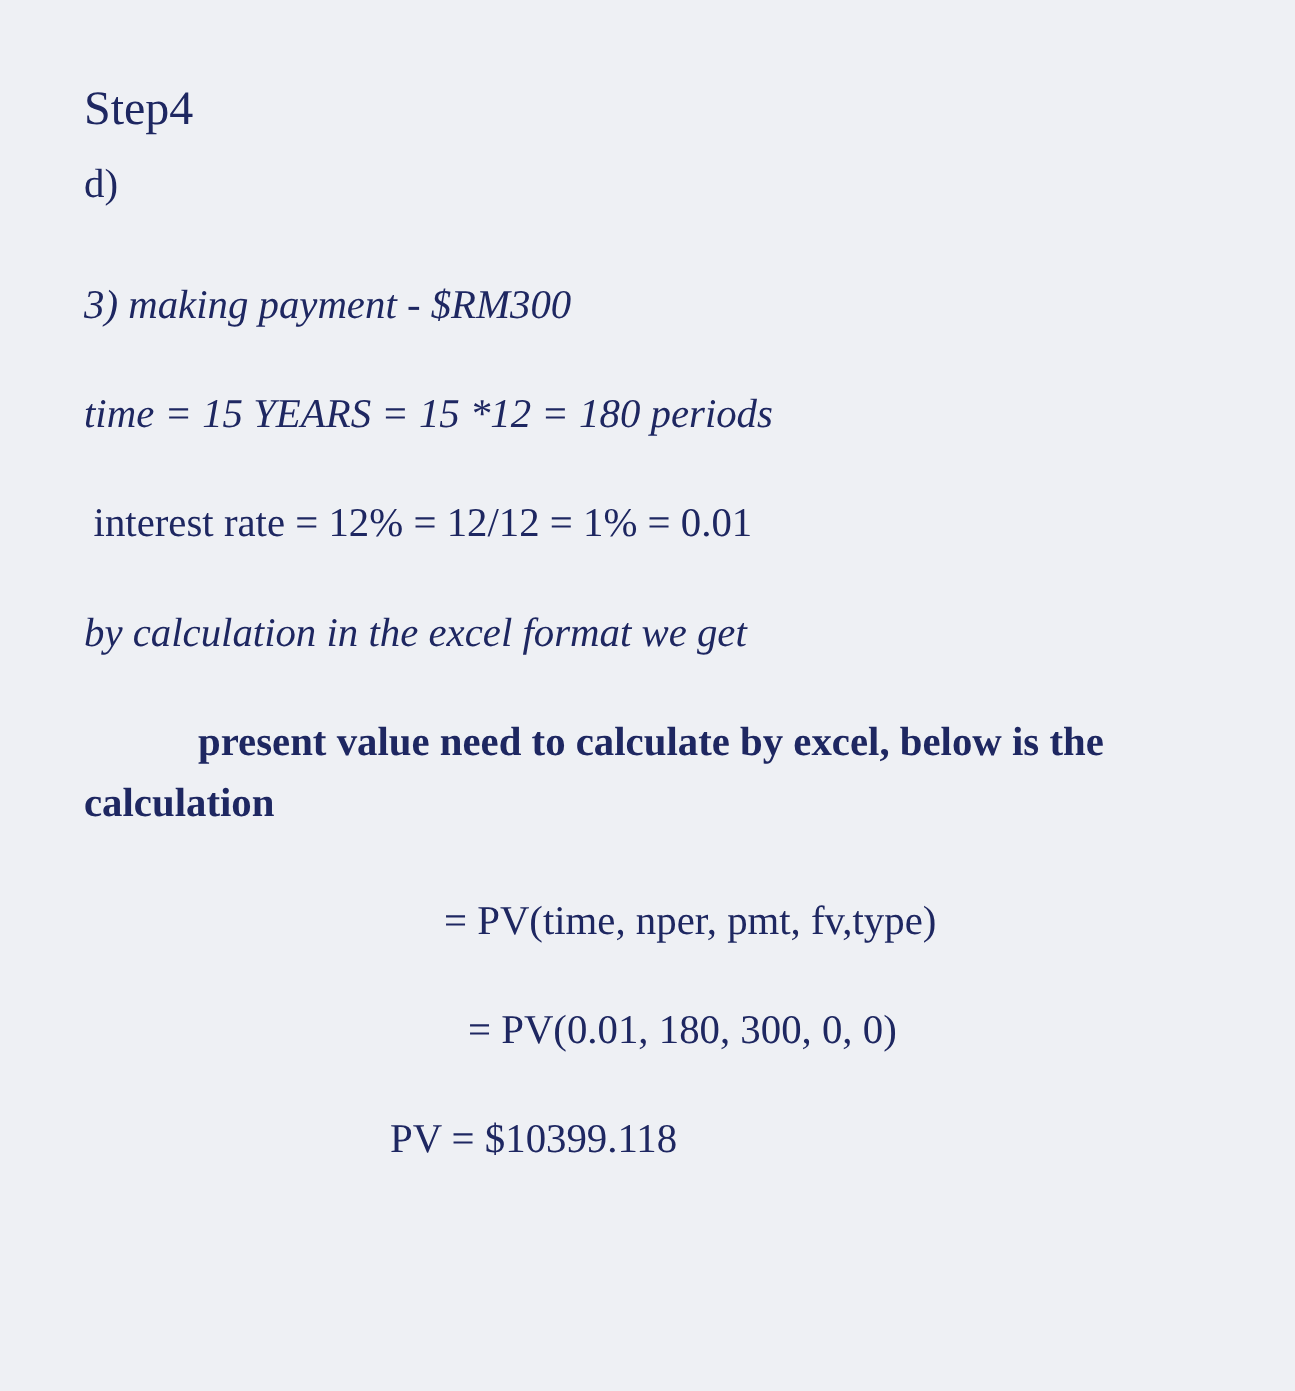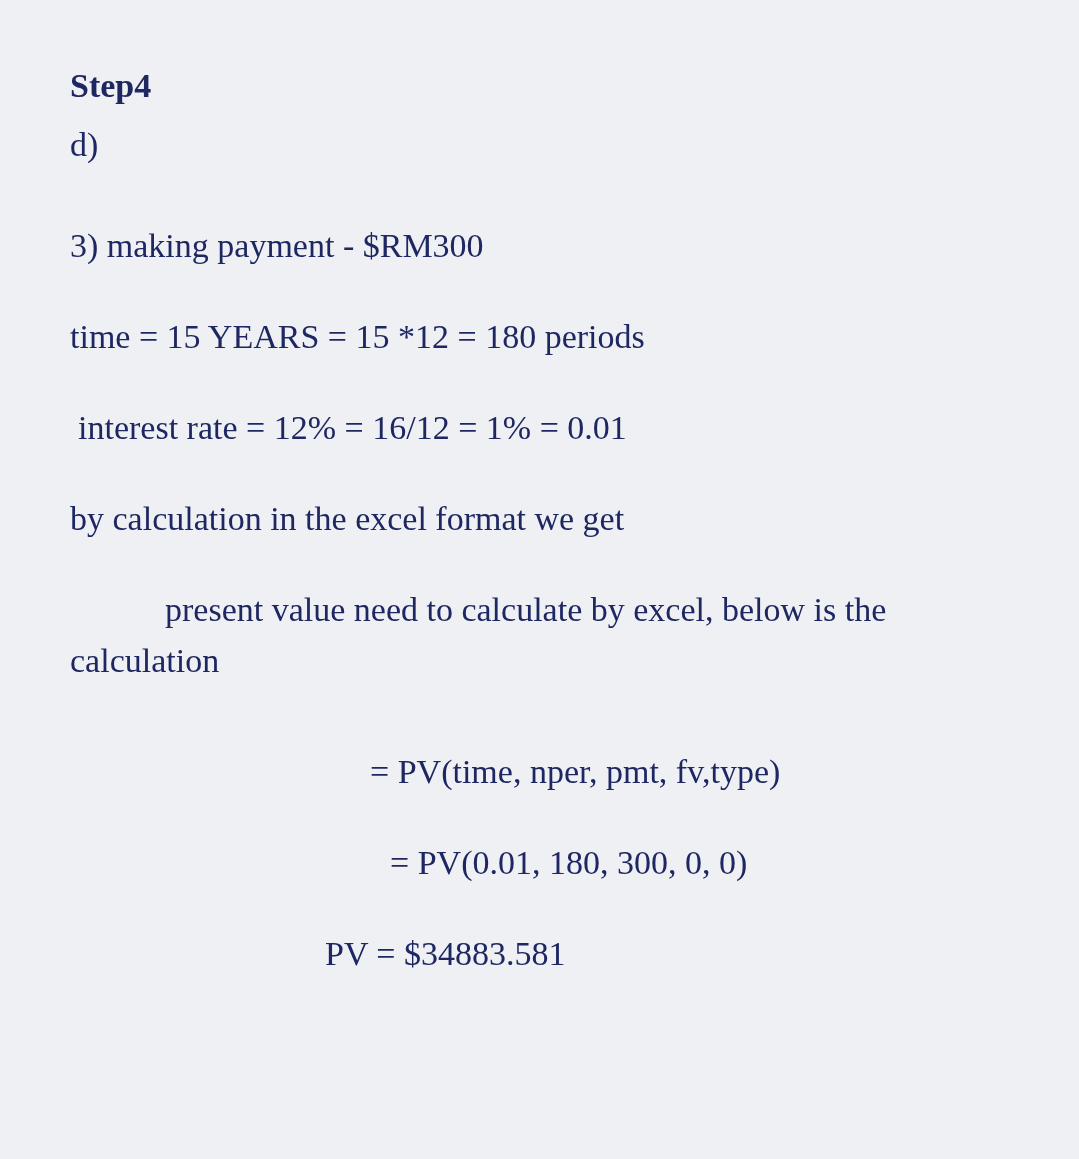--- a/index.html
+++ b/index.html
@@ -11,37 +11,39 @@
       background-color: #eef0f4;
       font-family: Georgia, 'Times New Roman', serif;
       color: #1e2761;
       padding: 60px 70px;
       width: 1079px;
       min-height: 1159px;
       font-size: 34px;
       line-height: 1.5;
     }
     .step-heading {
-      font-weight: bold;
-      font-size: 34px;
+      font-weight: normal;
+      font-size: 40px;
       margin-bottom: 8px;
     }
     .sub-label {
       font-size: 34px;
       margin-bottom: 50px;
     }
     .para {
       margin-bottom: 40px;
+      font-style: italic;
     }
     .para-indent {
       margin-bottom: 40px;
       padding-left: 8px;
     }
     .para-ml {
-      margin-bottom: 60px;
+      margin-bottom: 47px;
+      font-weight: bold;
     }
     .formula-block {
       margin-bottom: 40px;
     }
     .spacer-lead {
       display: inline-block;
       width: 300px;
     }
     .spacer-lead-2 {
       display: inline-block;
@@ -59,31 +61,31 @@
 </head>
 <body>
 
 <div class="step-heading">Step4</div>
 <div class="sub-label">d)</div>
 
 <div class="para">3) making payment - $RM300</div>
 
 <div class="para">time = 15 YEARS = 15 *12 = 180 periods</div>
 
-<div class="para-indent"> interest rate = 12% = 16/12 = 1% = 0.01</div>
+<div class="para-indent"> interest rate = 12% = 12/12 = 1% = 0.01</div>
 
 <div class="para">by calculation in the excel format we get</div>
 
 <div class="para-ml">
   <span class="indent-small"></span><span>present value need to calculate by excel, below is the calculation</span>
 </div>
 
 <div class="formula-block">
   <span class="spacer-lead"></span><span>= PV(time, nper, pmt, fv,type)</span>
 </div>
 
 <div class="formula-block">
   <span class="spacer-lead-2"></span><span>= PV(0.01, 180, 300, 0, 0)</span>
 </div>
 
 <div class="formula-block">
-  <span class="spacer-lead-3"></span><span>PV = $34883.581</span>
+  <span class="spacer-lead-3"></span><span>PV = $10399.118</span>
 </div>
 
 </body></html>

